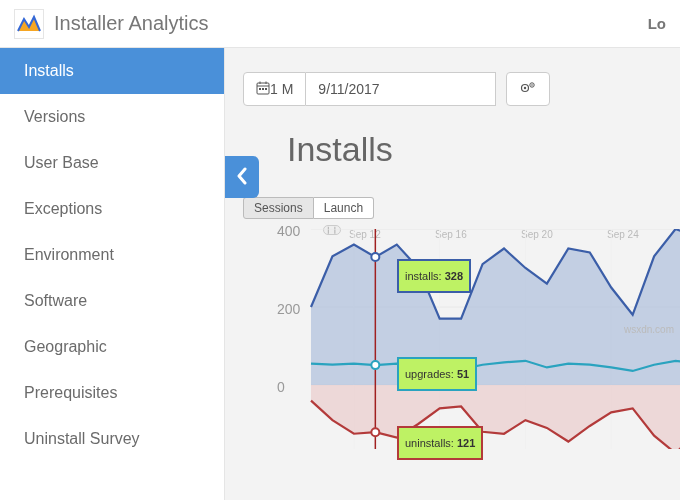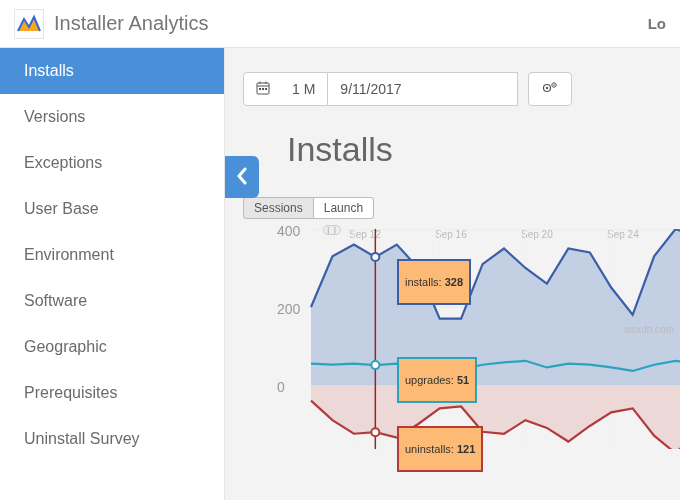--- a/index.html
+++ b/index.html
@@ -9,35 +9,35 @@
   .logo { width: 30px; height: 30px; border: 1px solid #e5e5e5; display: flex; align-items: center; justify-content: center; background: #fff; }
   .brand-title { font-size: 20px; color: #777; font-weight: 400; }
   .login { color: #777; font-size: 15px; font-weight: bold; }
   .layout { display: flex; height: calc(500px - 48px); }
   .sidebar { width: 225px; border-right: 1px solid #e5e5e5; background: #fff; }
   .sidebar-item { padding: 14px 24px; font-size: 16px; color: #6b6b6b; cursor: pointer; }
   .sidebar-item.active { background: #4a90d9; color: #fff; }
   .main { flex: 1; background: #f3f3f3; position: relative; padding: 24px 0 0 18px; overflow: hidden; }
   .toolbar { display: flex; gap: 0; margin-bottom: 24px; }
   .tb-btn, .tb-input { height: 34px; background: #fff; border: 1px solid #ccc; display: flex; align-items: center; padding: 0 12px; font-size: 14px; color: #555; }
-  .tb-btn { border-radius: 4px 0 0 4px; gap: 22px; }
+  .tb-btn { border-radius: 4px 0 0 4px; gap: 0; }
   .tb-input { border-left: 0; border-radius: 0; width: 190px; }
   .tb-gear { margin-left: 10px; border-radius: 4px; width: 44px; justify-content: center; }
   .collapse-tab { position: absolute; left: 0; top: 108px; width: 34px; height: 42px; background: #4a90d9; border-radius: 0 6px 6px 0; display: flex; align-items: center; justify-content: center; color: #fff; }
   .page-title { font-size: 34px; font-weight: 300; color: #666; margin-left: 44px; margin-bottom: 28px; }
   .tabs { display: flex; margin-bottom: 10px; }
   .tab { border: 1px solid #bbb; background: #fff; padding: 3px 10px; font-size: 12px; color: #555; cursor: pointer; }
   .tab:first-child { border-radius: 3px 0 0 3px; }
   .tab:last-child { border-radius: 0 3px 3px 0; border-left: none; }
   .tab.active { background: #e6e6e6; }
   .chart-area { margin-left: 44px; position: relative; width: 410px; height: 220px; }
   .chart-area svg { position: absolute; left: 0; top: 0; }
   .ylabel { position: absolute; right: calc(100% - 20px); width: 30px; text-align: left; font-size: 14px; color: #999; }
   .xlabel { position: absolute; top: 0; font-size: 10px; color: #bbb; background-clip: padding-box; }
-  .tooltip { position: absolute; background: #fdba74; border: 2px solid; padding: 15px 6px; font-size: 11px; color: #333; white-space: nowrap; }
+  .tooltip { position: absolute; background: #bef264; border: 2px solid; padding: 9px 6px; font-size: 11px; color: #333; white-space: nowrap; }
   .handle { position: absolute; left: 36px; top: -4px; width: 18px; height: 10px; border-radius: 5px; background: #eee; border:1px solid #ccc; font-size:7px; display:flex; align-items:center; justify-content:center; color:#888; letter-spacing:1px;}
   .watermark { position: absolute; right: 6px; bottom: 165px; font-size: 10px; color: #bbb; }
 </style>
 </head>
 <body>
 
 <div class="header">
   <div class="brand">
     <div class="logo">
       <svg width="26" height="26" viewBox="0 0 26 26">
@@ -48,22 +48,22 @@
     </div>
     <div class="brand-title">Installer Analytics</div>
   </div>
   <div class="login">Lo</div>
 </div>
 
 <div class="layout">
   <div class="sidebar">
     <div class="sidebar-item active">Installs</div>
     <div class="sidebar-item">Versions</div>
+    <div class="sidebar-item">User Base</div>
     <div class="sidebar-item">Exceptions</div>
-    <div class="sidebar-item">User Base</div>
     <div class="sidebar-item">Environment</div>
     <div class="sidebar-item">Software</div>
     <div class="sidebar-item">Geographic</div>
     <div class="sidebar-item">Prerequisites</div>
     <div class="sidebar-item">Uninstall Survey</div>
   </div>
 
   <div class="main">
     <div class="toolbar">
       <div class="tb-btn">

